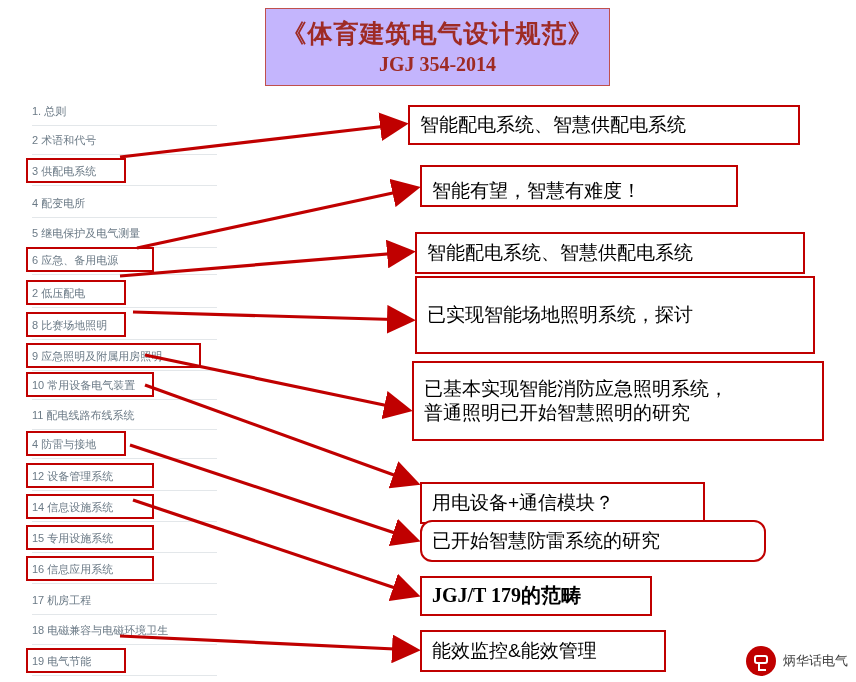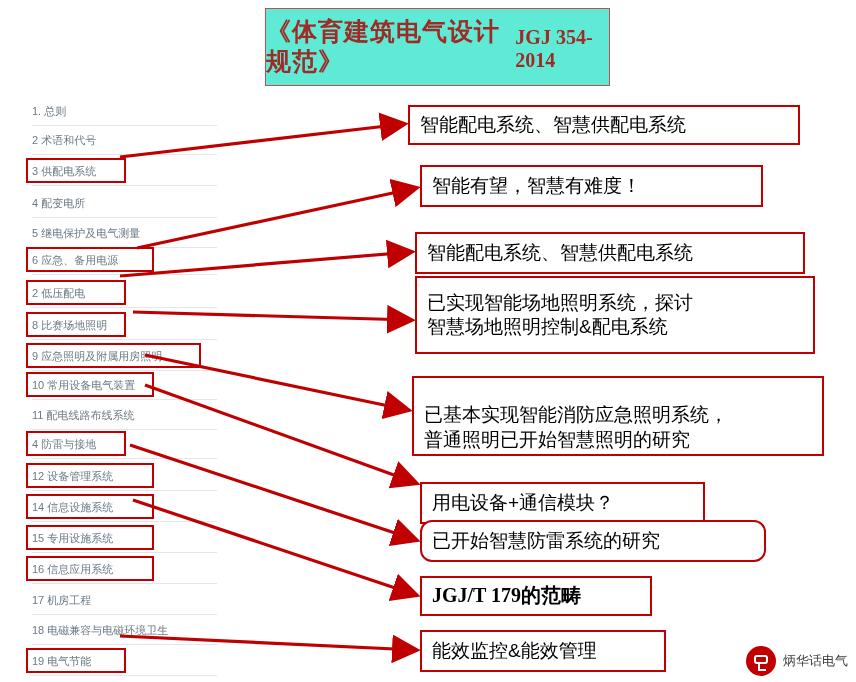--- a/index.html
+++ b/index.html
@@ -17,25 +17,25 @@
     background: #ffffff;
     overflow: hidden;
   }
   
   .title-box {
     position: absolute;
     left: 265px;
     top: 8px;
     width: 345px;
     height: 78px;
-    background: #5eead4;
+    background: #c4b5fd;
     border: 1px solid #c0504d;
     box-sizing: border-box;
     display: flex;
-    flex-direction: row;
+    flex-direction: column;
     align-items: center;
     justify-content: center;
   }
   .title-line1 {
     font-size: 25px;
     color: #9e2b25;
     font-family: "Liberation Serif", "DejaVu Serif", serif;
     font-weight: bold;
     letter-spacing: 1px;
     line-height: 1.2;
@@ -224,33 +224,32 @@
   </svg>
 
   <div class="wm">
     <div class="wm-badge"></div>
     <div class="wm-text">炳华话电气</div>
   </div>
 
 <div class="callout" style="left: 408px; top: 105px; width: 392px; height: 40px;">
       <span class="txt">智能配电系统、智慧供配电系统</span>
     </div>
-    <div class="callout" style="left: 420px; top: 165px; width: 343px; height: 42px;">
+    <div class="callout" style="left: 420px; top: 165px; width: 318px; height: 42px; align-items: flex-end;">
       <span class="txt">智能有望，智慧有难度！</span>
     </div>
     <div class="callout" style="left: 415px; top: 232px; width: 390px; height: 42px;">
       <span class="txt">智能配电系统、智慧供配电系统</span>
     </div>
     <div class="callout" style="left: 415px; top: 276px; width: 400px; height: 78px;">
       <div>
         <span class="txt">已实现智能场地照明系统，探讨</span>
-        <span class="txt">智慧场地照明控制&amp;配电系统</span>
       </div>
     </div>
-    <div class="callout" style="left: 412px; top: 376px; width: 412px; height: 80px; align-items: flex-end;">
+    <div class="callout" style="left: 412px; top: 361px; width: 412px; height: 80px;">
       <div>
         <span class="txt">已基本实现智能消防应急照明系统，</span>
         <span class="txt">普通照明已开始智慧照明的研究</span>
       </div>
     </div>
     <div class="callout" style="left: 420px; top: 462px; width: 285px; height: 42px; margin-top: 20px;">
       <span class="txt">用电设备+通信模块？</span>
     </div>
     <div class="callout" style="left: 420px; top: 520px; width: 346px; height: 42px; border-radius: 12px;">
       <span class="txt">已开始智慧防雷系统的研究</span>

